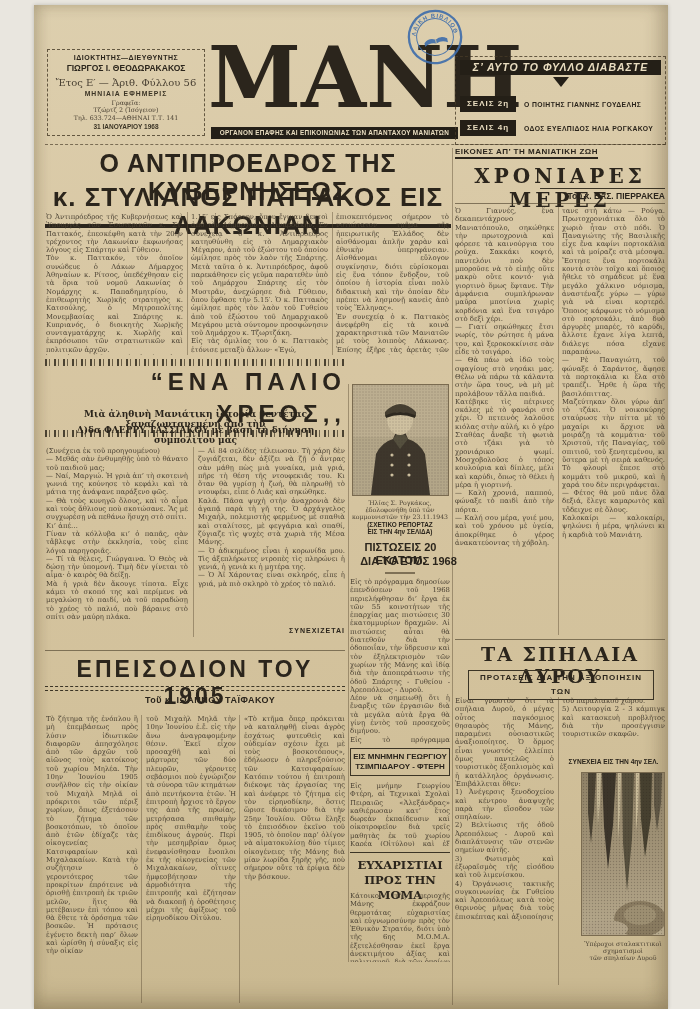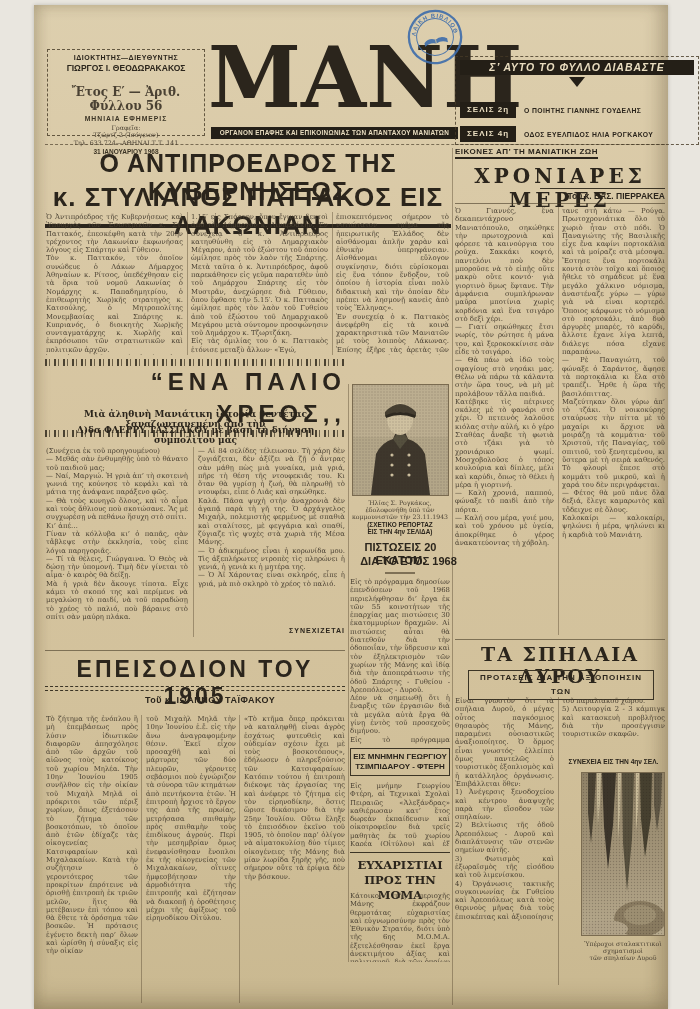--- a/index.html
+++ b/index.html
@@ -32,21 +32,21 @@
 </style>
 </head>
 <body>
 
 <div class="page">
   <div class="paper"></div>
 
   <div class="abs box-dashed" style="left:47px;top:49px;width:158px;height:87px;text-align:center;padding-top:4px;box-sizing:border-box;">
     <div class="sans ink" style="font-size:7px;font-weight:bold;letter-spacing:.5px;">ΙΔΙΟΚΤΗΤΗΣ—ΔΙΕΥΘΥΝΤΗΣ</div>
     <div class="sans ink" style="font-size:8.5px;font-weight:bold;margin-top:2px;">ΓΙΩΡΓΟΣ Ι. ΘΕΟΔΩΡΑΚΑΚΟΣ</div>
-    <div style="font-size:12px;color:#4a4133;margin-top:12px;font-weight:bold;">Ἔτος Ε′ — Ἀριθ. Φύλλου 56</div>
+    <div style="font-size:10px;color:#4a4133;margin-top:4px;">Ἔτος Ε′ — Ἀριθ. Φύλλου 56</div>
     <div class="sans" style="font-size:6.8px;font-weight:bold;color:#3b3425;margin-top:2px;letter-spacing:1px;">ΜΗΝΙΑΙΑ ΕΦΗΜΕΡΙΣ</div>
     <div style="font-size:6.3px;color:#4a4133;margin-top:2px;">Γραφεῖα:</div>
     <div style="font-size:6.3px;color:#4a4133;">Τζώρτζ 2 (Ἰσόγειον)</div>
     <div style="font-size:6.3px;color:#4a4133;margin-top:1px;">Τηλ. 633.724—ΑΘΗΝΑΙ Τ.Τ. 141</div>
     <div class="sans" style="font-size:6.5px;font-weight:bold;color:#3b3425;margin-top:2px;">31 ΙΑΝΟΥΑΡΙΟΥ 1968</div>
   </div>
 
   <div class="abs serifb ink" style="left:208px;top:34px;width:252px;font-size:84px;line-height:88px;text-align:center;letter-spacing:0px;">ΜΑΝΗ</div>
   <div class="abs band sans" style="left:211px;top:127px;width:247px;height:12px;font-size:6.4px;font-weight:bold;line-height:12px;text-align:center;letter-spacing:.3px;">ΟΡΓΑΝΟΝ ΕΠΑΦΗΣ ΚΑΙ ΕΠΙΚΟΙΝΩΝΙΑΣ ΤΩΝ ΑΠΑΝΤΑΧΟΥ ΜΑΝΙΑΤΩΝ</div>
 
@@ -58,24 +58,24 @@
       <text font-size="6" fill="#3e6dab" font-family="Liberation Sans,sans-serif" font-weight="bold" letter-spacing="1">
         <textPath href="#stamp-arc" startOffset="8%">ΛΑΪΚΗ ΒΙΒΛΙΟΘΗΚΗ</textPath>
       </text>
       <g>
         <path d="M18,34 Q24,29 30,33 Q36,29 42,34 L42,38 Q36,34 30,37 Q24,34 18,38 Z" fill="#3e6dab"></path>
         <line x1="30" y1="33" x2="30" y2="37" stroke="#d8c7a3" stroke-width="0.8"></line>
       </g>
     </svg>
   </div>
 
-  <div class="abs box-dashed" style="left:455px;top:56px;width:244px;height:89px;box-sizing:border-box;padding:3px 4px;">
+  <div class="abs box-dashed" style="left:455px;top:56px;width:211px;height:89px;box-sizing:border-box;padding:3px 4px;">
     <div class="band sans" style="height:15px;font-size:10.5px;font-style:italic;font-weight:bold;line-height:15px;text-align:center;letter-spacing:1px;">Σ’ ΑΥΤΟ ΤΟ ΦΥΛΛΟ ΔΙΑΒΑΣΤΕ</div>
     <div class="arrow-down"></div>
-    <div style="display:flex;align-items:center;margin-top:15px;">
+    <div style="display:flex;align-items:center;margin-top:9px;">
       <span class="chip">ΣΕΛΙΣ 2η</span>
       <span class="sans ink" style="font-size:6.8px;font-weight:bold;margin-left:8px;letter-spacing:.4px;">Ο ΠΟΙΗΤΗΣ ΓΙΑΝΝΗΣ ΓΟΥΔΕΛΗΣ</span>
     </div>
     <div style="display:flex;align-items:center;margin-top:8px;">
       <span class="chip">ΣΕΛΙΣ 4η</span>
       <span class="sans ink" style="font-size:6.8px;font-weight:bold;margin-left:8px;letter-spacing:.4px;">ΟΔΟΣ ΕΥΕΛΠΙΔΟΣ ΗΛΙΑ ΡΟΓΚΑΚΟΥ</span>
     </div>
   </div>
 
   <div class="hrule-dashed" style="left:45px;top:144px;width:620px;"></div>

